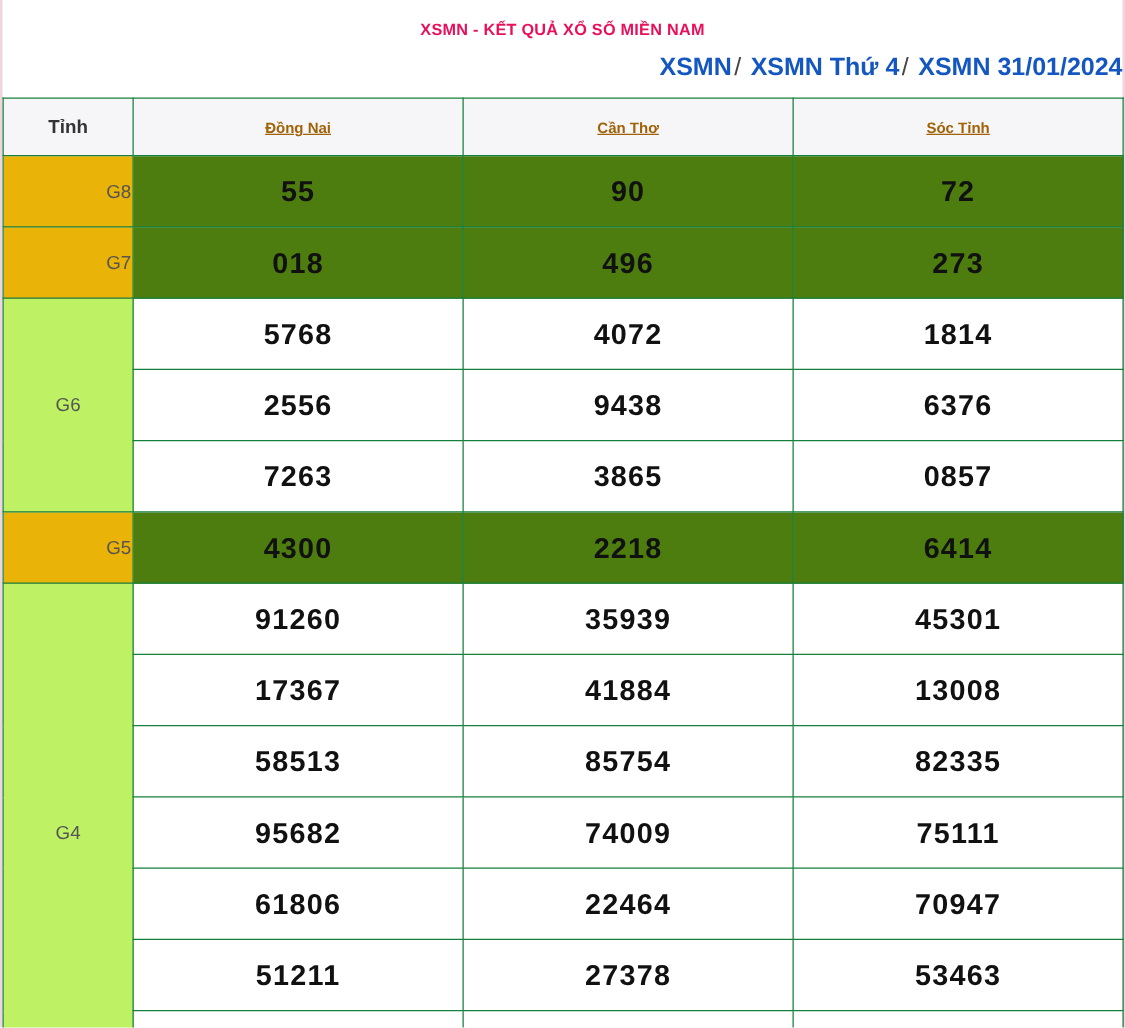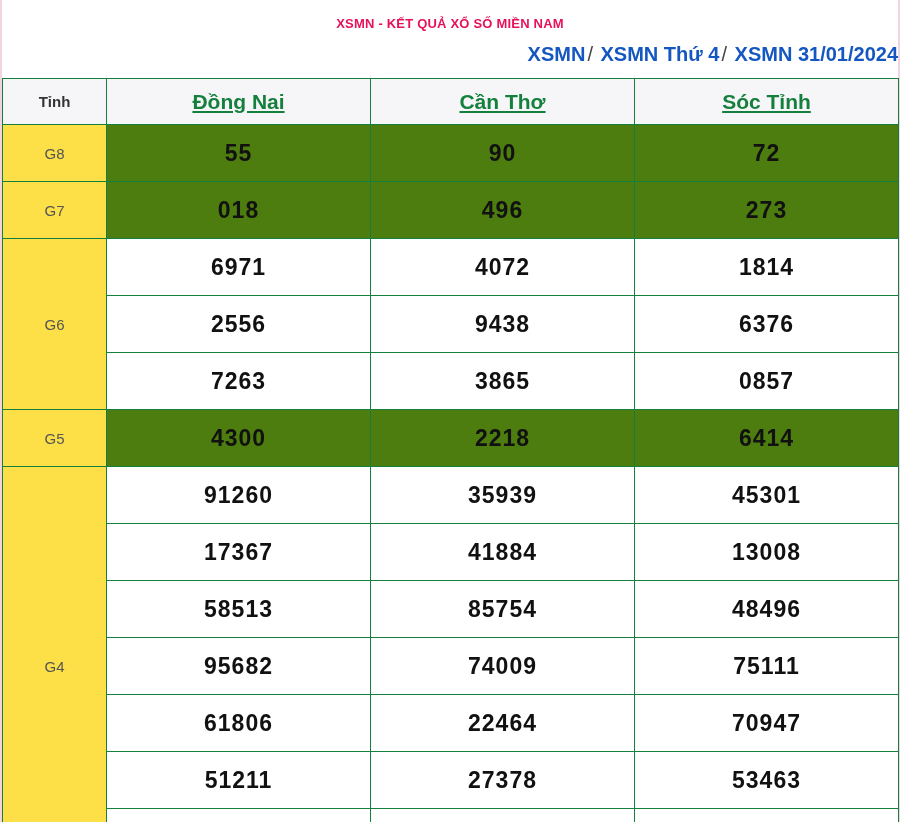--- a/index.html
+++ b/index.html
@@ -60,40 +60,40 @@
     vertical-align: middle;
   }
   table.result thead th {
     background: #f6f6f8;
     height: 43px;
     font-size: 15px;
     font-weight: bold;
     color: #333;
   }
   table.result thead th a {
-    color: #15803d;
+    color: #a16207;
     text-decoration: underline;
-    font-size: 21px;
+    font-size: 12px;
   }
   th.prov-col { width: 104px; }
   col.data-col { width: 264px; }
   td.label {
-    background: #fde047;
+    background: #bef264;
     color: #555;
     font-size: 15px;
     width: 104px;
   }
   td.num {
     font-size: 23px;
     font-weight: bold;
     color: #111;
     letter-spacing: 1px;
   }
   tr.alt td.num { background: #4d7c0f; }
-  tr.alt td.label { background: #fde047; }
+  tr.alt td.label { background: #eab308; text-align: right; }
   tr.r1 td { height: 54px; }
 </style>
 </head>
 <body>
 
 <div class="page">
 
   <div class="title">XSMN - KẾT QUẢ XỔ SỐ MIỀN NAM</div>
 
   <div class="breadcrumb">
@@ -128,21 +128,21 @@
 
       <tr class="alt r1">
         <td class="label">G7</td>
         <td class="num">018</td>
         <td class="num">496</td>
         <td class="num">273</td>
       </tr>
 
       <tr class="r1">
         <td class="label" rowspan="3">G6</td>
-        <td class="num">6971</td>
+        <td class="num">5768</td>
         <td class="num">4072</td>
         <td class="num">1814</td>
       </tr>
       <tr class="r1">
         <td class="num">2556</td>
         <td class="num">9438</td>
         <td class="num">6376</td>
       </tr>
       <tr class="r1">
         <td class="num">7263</td>
@@ -164,21 +164,21 @@
         <td class="num">45301</td>
       </tr>
       <tr class="r1">
         <td class="num">17367</td>
         <td class="num">41884</td>
         <td class="num">13008</td>
       </tr>
       <tr class="r1">
         <td class="num">58513</td>
         <td class="num">85754</td>
-        <td class="num">48496</td>
+        <td class="num">82335</td>
       </tr>
       <tr class="r1">
         <td class="num">95682</td>
         <td class="num">74009</td>
         <td class="num">75111</td>
       </tr>
       <tr class="r1">
         <td class="num">61806</td>
         <td class="num">22464</td>
         <td class="num">70947</td>

